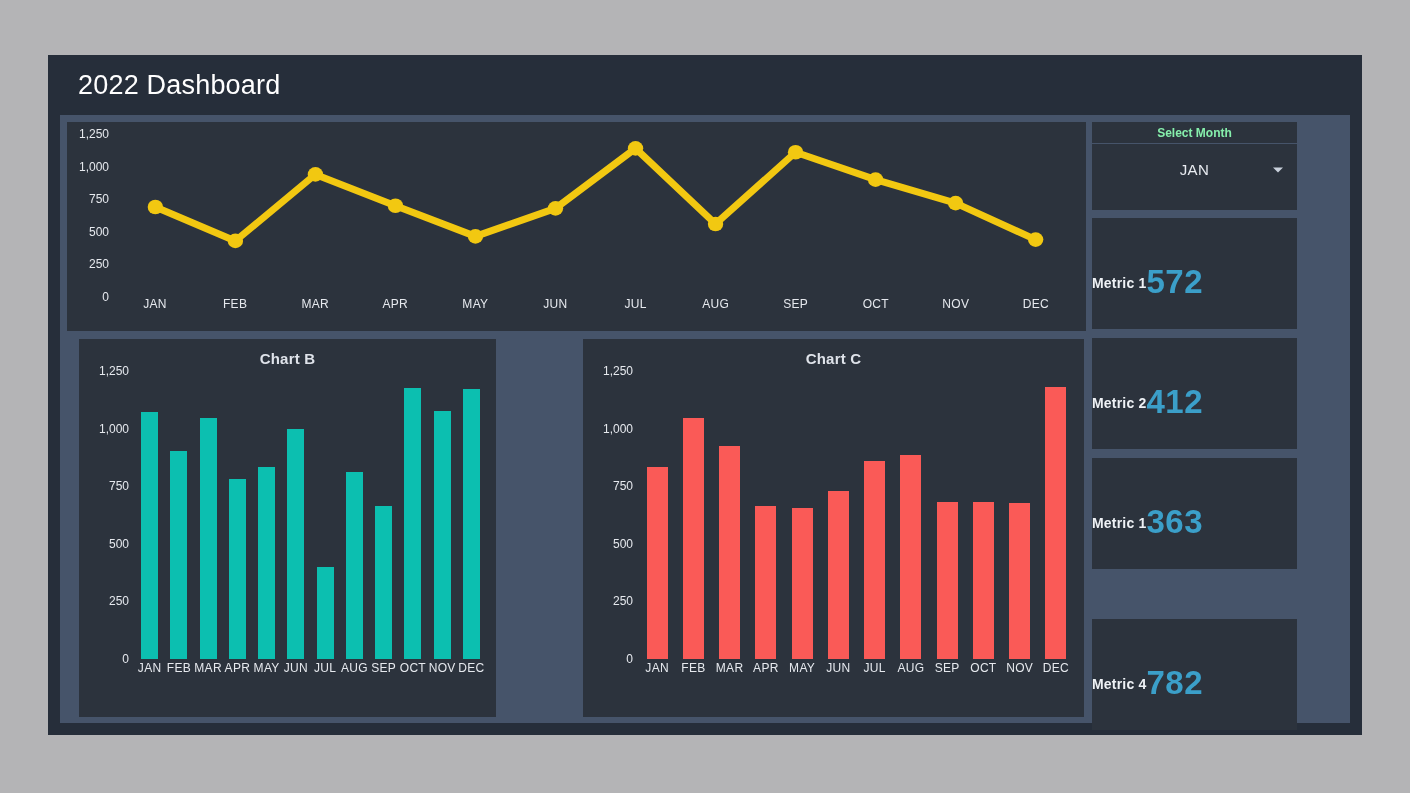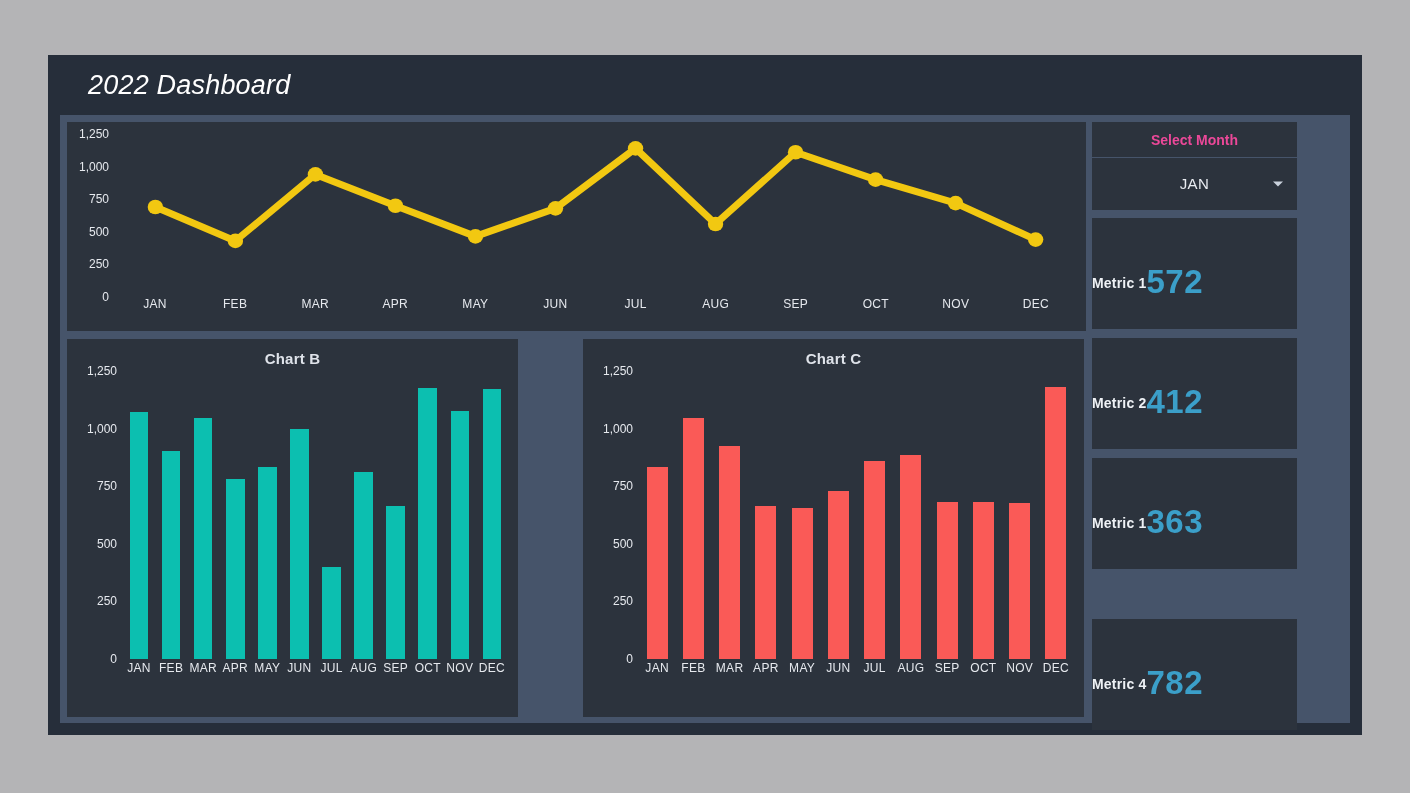--- a/index.html
+++ b/index.html
@@ -22,22 +22,21 @@
     top: 55px;
     width: 1314px;
     height: 680px;
     background: #262e3a;
   }
 
   #dashboard-header {
     height: 60px;
     display: flex;
     align-items: center;
-    padding-left: 40px;
-    font-style: italic;
+    padding-left: 30px;
   }
 
   #page-title {
     color: #ffffff;
     font-size: 27px;
     font-weight: 400;
     letter-spacing: 0.2px;
   }
 
   
@@ -58,21 +57,21 @@
   }
 
   
   .card {
     position: absolute;
     background: #2c333d;
   }
 
   
   #chart-a-card { left: 0px;   top: 0px;   width: 1019px; height: 209px; }
-  #chart-b-card { left: 0px;   top: 217px; width: 451px;  height: 378px; }
+  #chart-b-card { left: 12px;   top: 217px; width: 417px;  height: 378px; }
   #chart-c-card { left: 516px; top: 217px; width: 501px;  height: 378px; }
 
   .chart-title {
     position: absolute;
     top: 11px;
     width: 100%;
     text-align: center;
     color: #dfe3ea;
     font-size: 15px;
     font-weight: bold;
@@ -165,26 +164,26 @@
 
   #select-month-card {
     position: absolute;
     left: 0; top: 0;
     width: 205px;
     height: 88px;
     background: #2c333d;
   }
 
   #select-month-label {
-    height: 36px;
+    height: 22px;
     display: flex;
     align-items: center;
     justify-content: center;
-    color: #ec4899;
-    font-size: 14px;
+    color: #86efac;
+    font-size: 12px;
     font-weight: bold;
     border-bottom: 1px solid #46546a;
   }
 
   #month-dropdown {
     position: relative;
     height: 51px;
     display: flex;
     align-items: center;
     justify-content: center;

